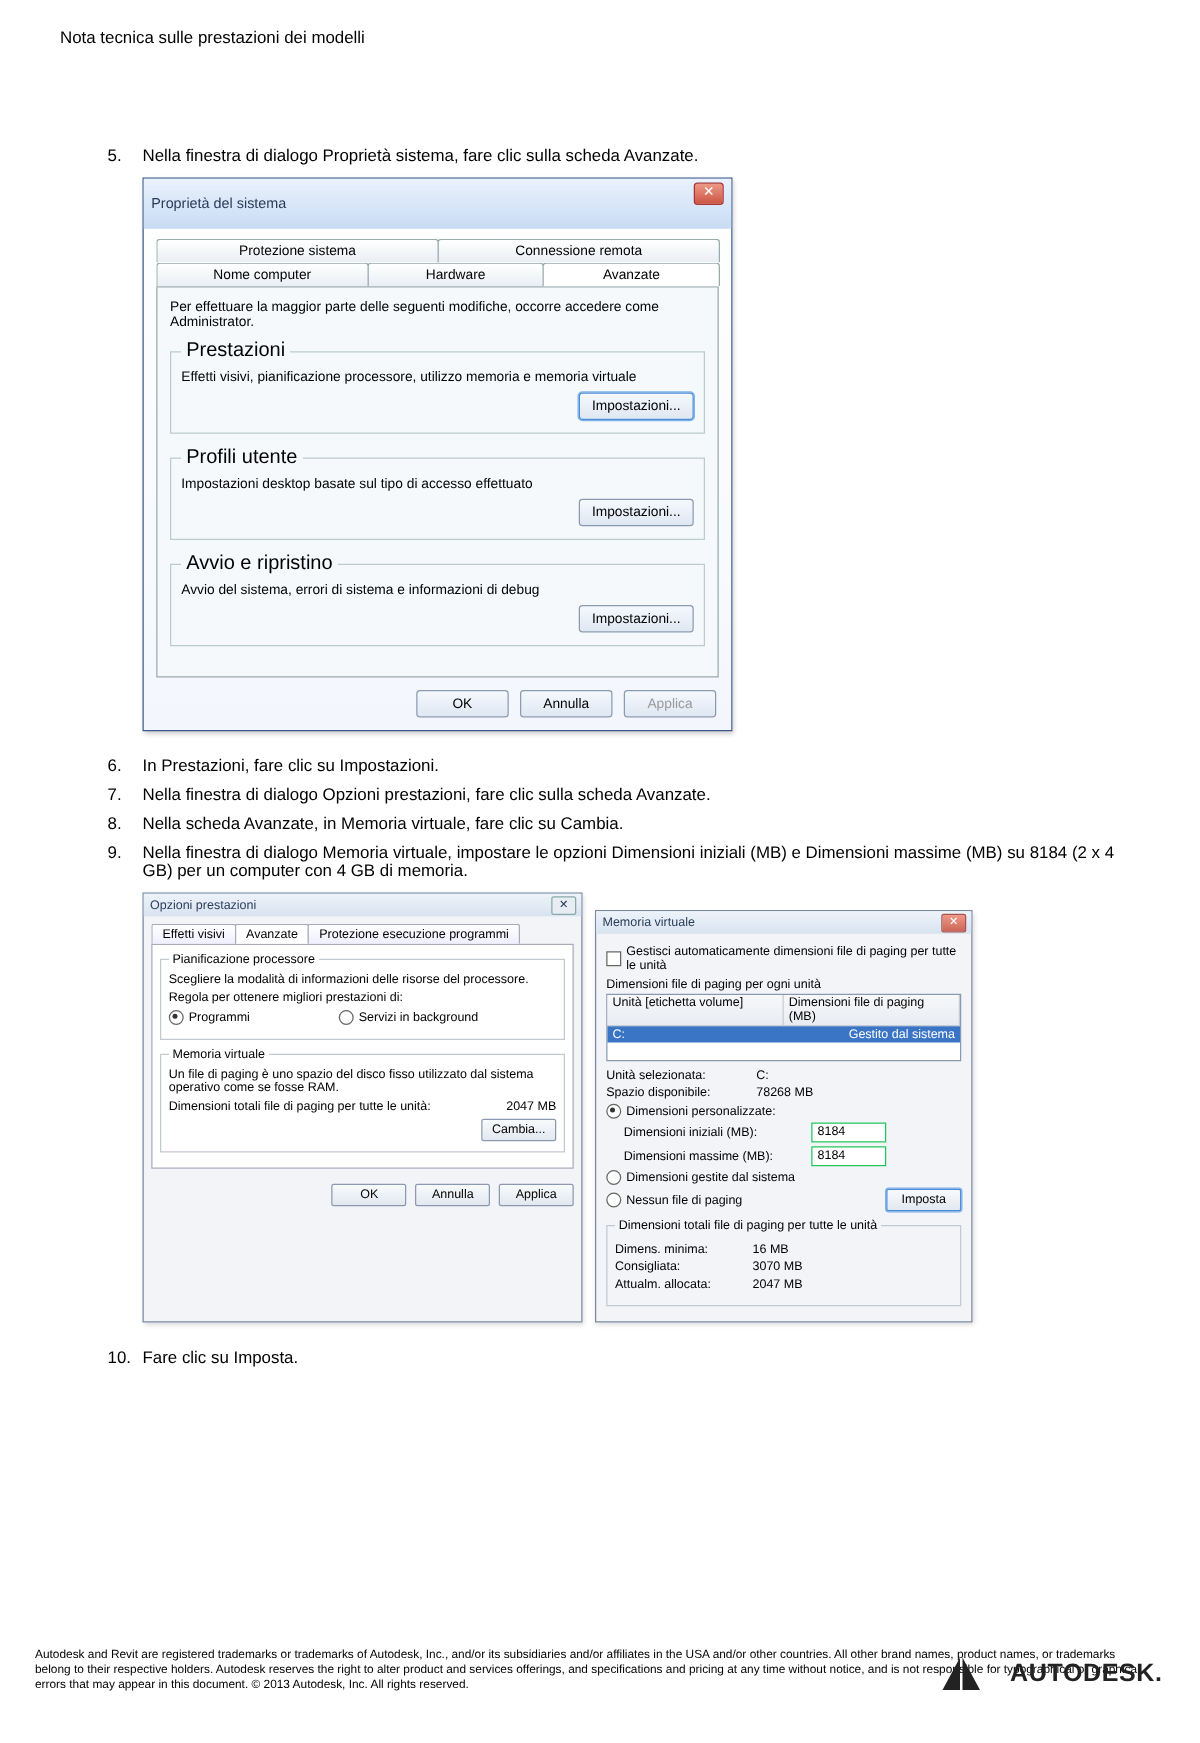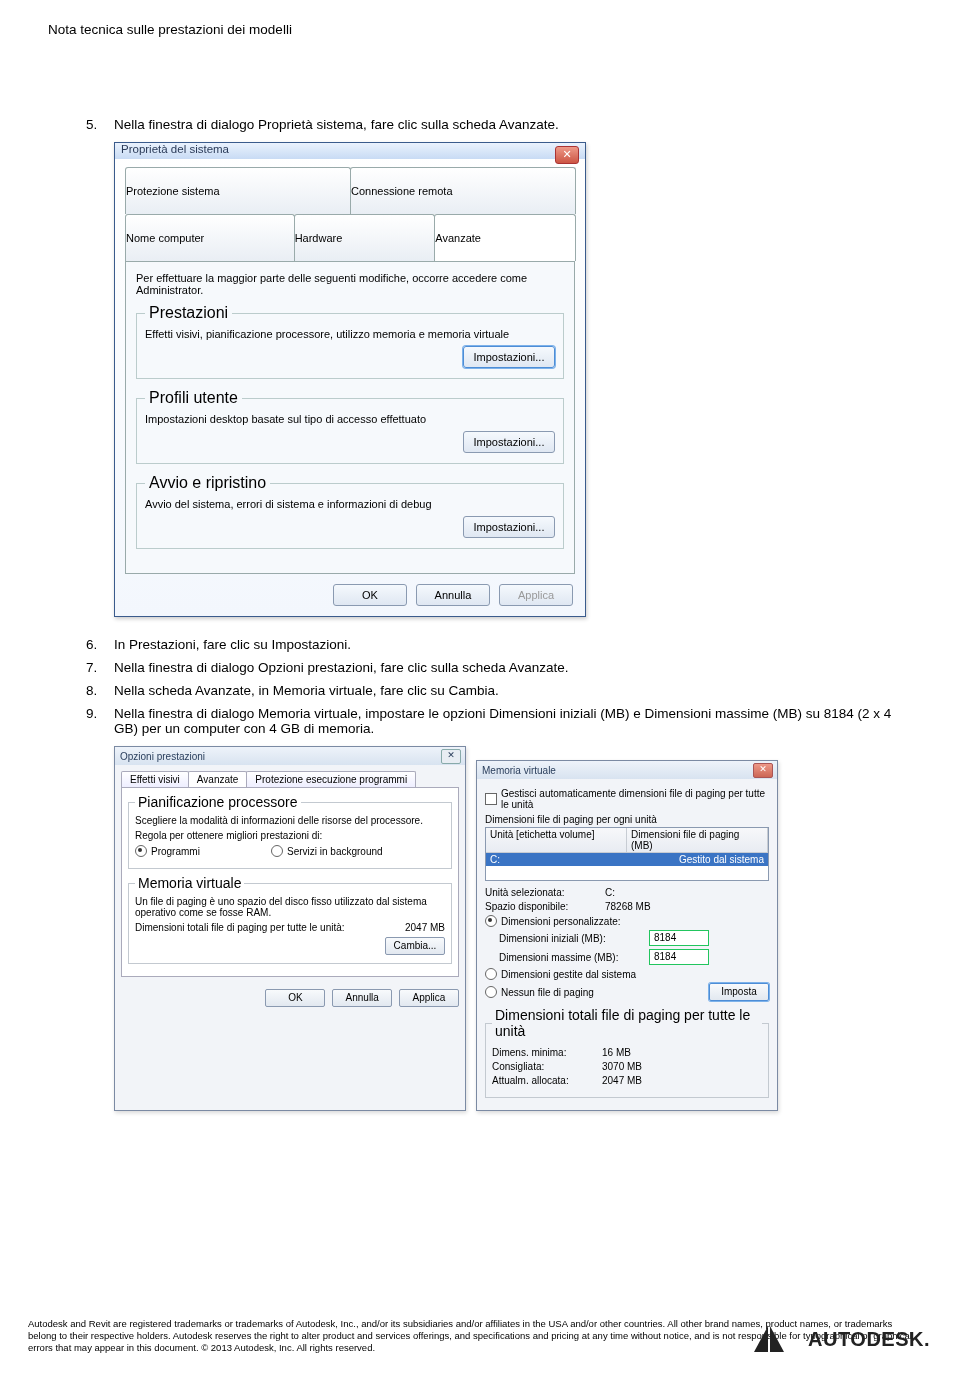--- a/index.html
+++ b/index.html
@@ -7,25 +7,25 @@
 .header{font-size:13.5px;margin-bottom:80px}
 .body{padding-left:38px}
 ol.steps{list-style:none;padding:0;margin:0;font-size:13.5px}
 ol.steps li{margin:0 0 8px 0;display:flex}
 ol.steps li .num{width:28px;flex:none}
 ol.steps li .txt{flex:1}
 .fig{margin:10px 0 20px 0;padding-left:28px}
 
 
 .dlg1{width:470px;border:1px solid #3a5b8c;background:linear-gradient(#fff,#f3f7fd);font-size:11px;box-shadow:1px 2px 4px rgba(0,0,0,0.2)}
-.dlg1 .titlebar{height:16px;background:linear-gradient(#eaf2fd,#c8dbf4);color:#2a3a58;display:flex;align-items:flex-start;padding:0 6px;position:relative;font-size:11.5px}
+.dlg1 .titlebar{height:40px;background:linear-gradient(#eaf2fd,#c8dbf4);color:#2a3a58;display:flex;align-items:center;padding:0 6px;position:relative;font-size:11.5px}
 .dlg1 .titlebar .close{position:absolute;right:6px;top:3px;width:22px;height:16px;border:1px solid #a33;border-radius:3px;background:linear-gradient(#e98,#c54);color:#fff;text-align:center;line-height:14px;font-size:11px}
 .dlg1 .tabs{padding:8px 10px 0 10px}
 .dlg1 .tabrow{display:flex}
-.dlg1 .tab{border:1px solid #9aa;border-bottom:none;background:linear-gradient(#fff,#e9eef4);padding:17px 0;text-align:left;font-size:11px;border-radius:3px 3px 0 0;margin-right:-1px}
+.dlg1 .tab{border:1px solid #9aa;border-bottom:none;background:linear-gradient(#fff,#e9eef4);padding:3px 0;text-align:center;font-size:11px;border-radius:3px 3px 0 0;margin-right:-1px}
 .dlg1 .tab.active{background:#fff;position:relative;z-index:2}
 .dlg1 .tabpane{border:1px solid #9aa;background:#f6f9fc;padding:10px 10px 14px 10px}
 .dlg1 .intro{font-size:11px;margin-bottom:8px}
 .dlg1 fieldset{border:1px solid #bcc;margin:0 0 10px 0;padding:6px 8px 10px 8px;background:#f6f9fc}
 .dlg1 fieldset legend{font-size:16px;padding:0 4px}
 .dlg1 .desc{font-size:11px;margin-bottom:6px}
 .btn{display:inline-block;min-width:92px;height:22px;line-height:20px;text-align:center;border:1px solid #8a9ab1;border-radius:3px;background:linear-gradient(#f5f9fd,#dfe7f2);font-size:11px;box-sizing:border-box;padding:0 8px}
 .btn.focus{border-color:#4d8dd6;box-shadow:0 0 0 1px #7db2ea}
 .btn.disabled{color:#999}
 .right{text-align:right}
@@ -38,21 +38,21 @@
 .dlg2{width:350px}
 .dlg3{width:300px;margin-top:14px}
 .tb2{height:18px;background:linear-gradient(#eef3fa,#d8e3f0);display:flex;align-items:center;padding:0 5px;font-size:10px;position:relative;color:#2a3e5c}
 .tb2 .x{position:absolute;right:4px;top:2px;width:18px;height:13px;border:1px solid #8aa;border-radius:2px;background:#e8edf3;text-align:center;line-height:11px;font-size:9px}
 .tb2 .xr{border-color:#a55;background:linear-gradient(#e98,#c65);color:#fff}
 .dlg2 .tabs2{display:flex;padding:6px 6px 0 6px}
 .dlg2 .tab2{border:1px solid #aab;border-bottom:none;padding:2px 8px;font-size:10px;background:linear-gradient(#fff,#eef);border-radius:2px 2px 0 0;margin-right:-1px}
 .dlg2 .tab2.active{background:#fff}
 .dlg2 .pane2{border:1px solid #aab;margin:0 6px 6px 6px;background:#fff;padding:6px}
 fieldset.fs2{border:1px solid #c3c9d0;margin:0 0 6px 0;padding:5px 6px 8px 6px;font-size:10px}
-fieldset.fs2 legend{font-size:14px;padding:0 3px}
+fieldset.fs2 legend{font-size:10px;padding:0 3px}
 .row{display:flex;align-items:center;margin:3px 0}
 .radio{display:inline-block;width:10px;height:10px;border:1px solid #666;border-radius:50%;margin-right:4px;position:relative;background:#fff}
 .radio.on::after{content:"";position:absolute;left:2px;top:2px;width:4px;height:4px;background:#333;border-radius:50%}
 .checkbox{display:inline-block;width:10px;height:10px;border:1px solid #666;margin-right:4px;background:#fff}
 .input{display:inline-block;border:1px solid #22c55e;background:#fff;height:16px;line-height:14px;padding:0 4px;font-size:10px;box-sizing:border-box}
 .dlg2 .btnbar,.dlg3 .btnbar{padding:6px;text-align:right}
 .sbtn{display:inline-block;min-width:60px;height:18px;line-height:16px;border:1px solid #8a99b0;border-radius:2px;background:linear-gradient(#f8fafc,#e2e8f0);font-size:10px;text-align:center;margin-left:4px;padding:0 6px;box-sizing:border-box}
 .listbox{border:1px solid #8a99b0;background:#fff;height:52px;font-size:10px}
 .listhdr{display:flex;border-bottom:1px solid #c7ccd3;background:linear-gradient(#f7f8fa,#e8ecf2)}
 .listhdr div{padding:1px 4px;border-right:1px solid #c7ccd3}
@@ -245,20 +245,26 @@
               <div class="row">
                   <span style="width:110px">Attualm. allocata:</span>
                   <span>2047 MB</span>
                 </div>
             </fieldset>
           </div>
         </div>
       </div>
     </div>
 
+    <ol class="steps">
+      <li>
+          <span class="num">10.</span>
+          <span class="txt">Fare clic su Imposta.</span>
+        </li>
+    </ol>
   </div>
 
   <div class="footer">Autodesk and Revit are registered trademarks or trademarks of Autodesk, Inc., and/or its subsidiaries and/or affiliates in the USA and/or other countries. All other brand names, product names, or trademarks belong to their respective holders. Autodesk reserves the right to alter product and services offerings, and specifications and pricing at any time without notice, and is not responsible for typographical or graphical errors that may appear in this document. © 2013 Autodesk, Inc. All rights reserved.</div>
   <div class="logo">
     <span class="mark"></span>
     <span>AUTODESK.</span>
   </div>
 </div>
 
 </body></html>

